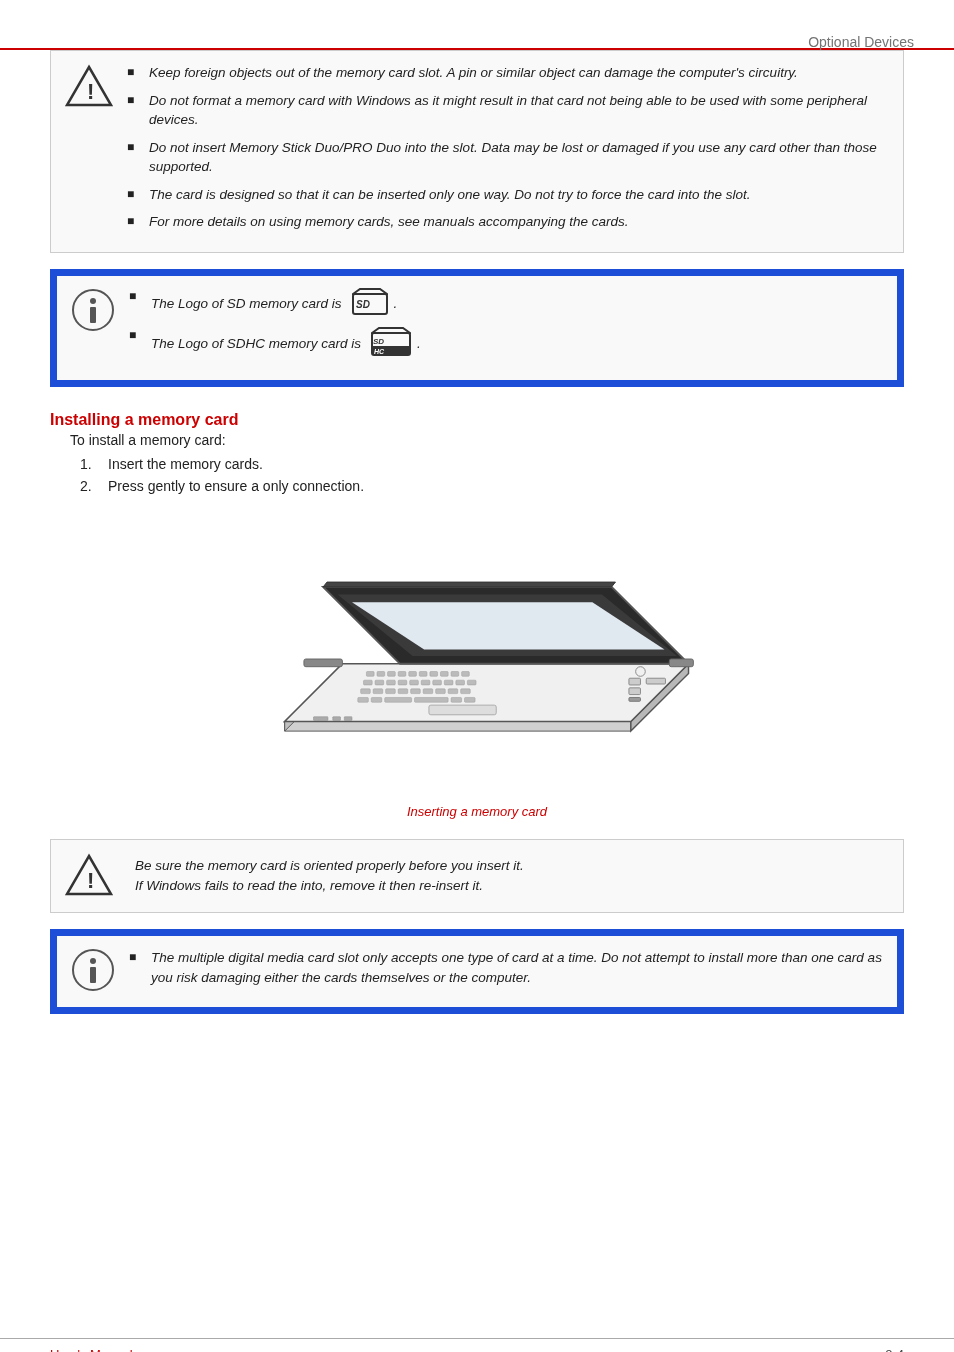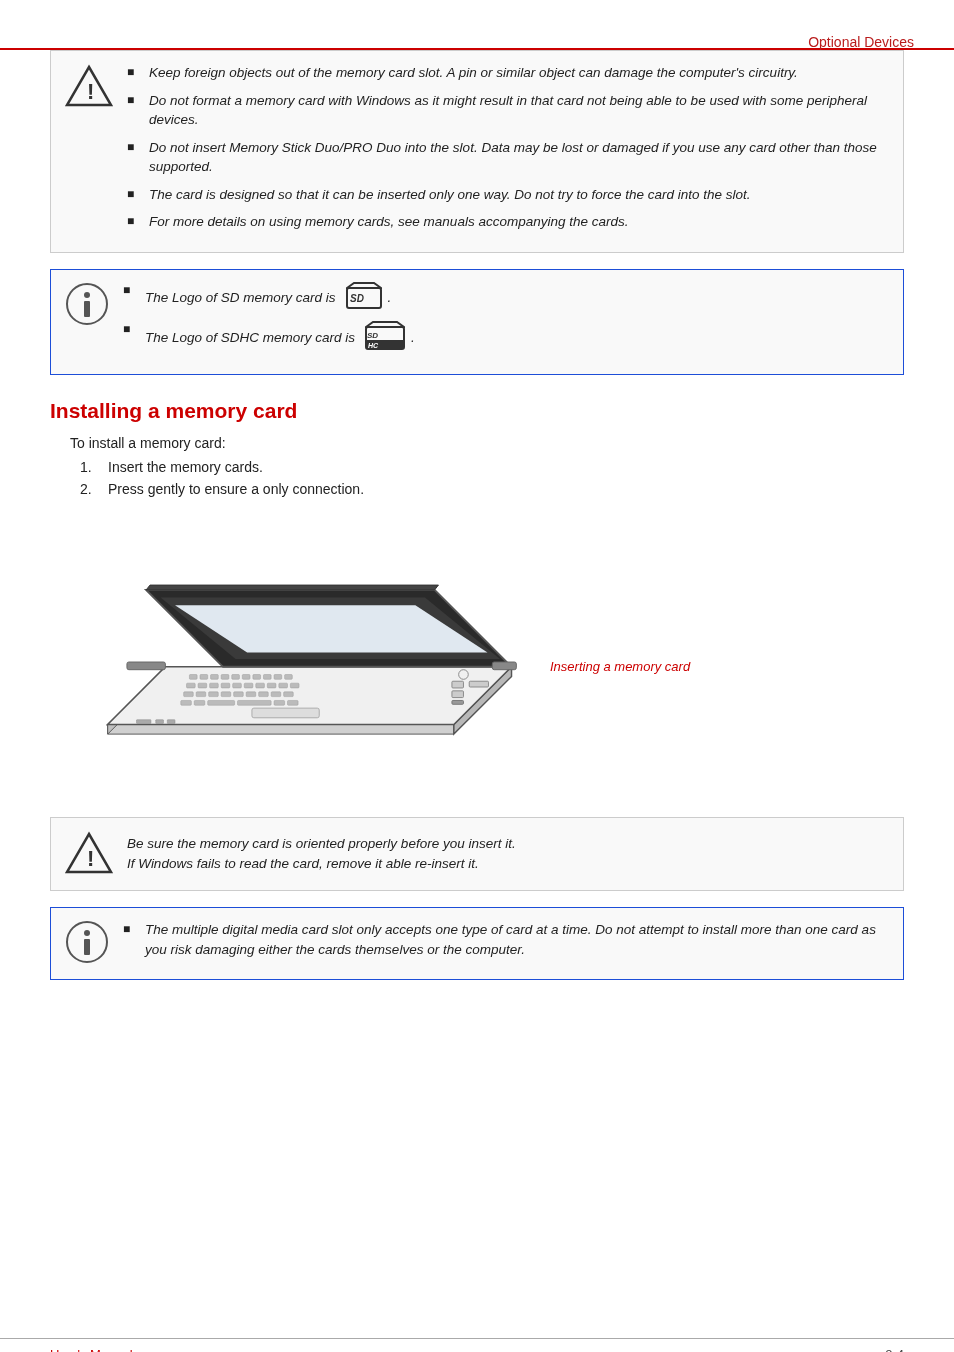--- a/index.html
+++ b/index.html
@@ -28,21 +28,21 @@
       position: absolute;
       top: 18px;
       left: 0;
     }
 
     
     .page-header {
       position: absolute;
       top: 4px;
       right: 40px;
-      color: #b91c1c;
+      color: #737373;
       font-size: 14px;
     }
 
     
     .content {
       margin-top: 30px;
       padding: 20px 50px 40px 50px;
     }
 
     
@@ -51,21 +51,21 @@
       background: #f9f9f9;
       padding: 12px 14px 12px 14px;
       margin-bottom: 16px;
       display: flex;
       align-items: flex-start;
       gap: 14px;
     }
 
     
     .info-box {
-      border: 1px solid #1d4ed8;
+      border: 7px solid #1d4ed8;
       background: #f9f9f9;
       padding: 12px 14px 12px 14px;
       margin-bottom: 24px;
       display: flex;
       align-items: flex-start;
       gap: 14px;
     }
 
     .icon-warning {
       width: 48px;
@@ -102,23 +102,23 @@
       position: absolute;
       left: 0;
       top: 1px;
       font-size: 12px;
       color: #222;
     }
 
     
     .section-title {
       color: #c00;
-      font-size: 21px;
+      font-size: 16px;
       font-weight: bold;
-      margin-bottom: 12px;
+      margin-bottom: 3px;
       margin-top: 4px;
     }
 
     .intro-text {
       margin-bottom: 8px;
       font-size: 14px;
       margin-left: 20px;
     }
 
     .numbered-list {
@@ -135,21 +135,21 @@
       gap: 8px;
     }
 
     .num {
       min-width: 20px;
     }
 
     
     .illustration-container {
       display: flex;
-      flex-direction: row;
+      flex-direction: column;
       align-items: center;
       margin: 30px 0 20px 0;
     }
 
     .laptop-svg {
       width: 500px;
       height: 270px;
     }
 
     .illustration-caption {
@@ -168,20 +168,21 @@
       margin-bottom: 16px;
       display: flex;
       align-items: center;
       gap: 14px;
     }
 
     .caution-text {
       font-style: italic;
       font-size: 13.5px;
       line-height: 1.5;
+      margin-left: 8px;
     }
 
     
     .page-footer {
       position: absolute;
       bottom: 20px;
       left: 0;
       width: 100%;
       display: flex;
       justify-content: space-between;
@@ -392,21 +393,21 @@
 
     <div class="caution-box">
       <div class="icon-warning" style="width:48px;height:48px;flex-shrink:0;">
         <svg width="48" height="48" viewBox="0 0 48 48">
           <polygon points="24,4 46,42 2,42" fill="none" stroke="#333" stroke-width="2.5"></polygon>
           <text x="22" y="36" font-size="22" font-weight="bold" fill="#333" font-family="Arial">!</text>
         </svg>
       </div>
       <div class="caution-text">
         <span>Be sure the memory card is oriented properly before you insert it.</span><br>
-        <span>If Windows fails to read the card, remove it able re-insert it.</span>
+        <span>If Windows fails to read the into, remove it then re-insert it.</span>
       </div>
     </div>
 
     <div class="info-box">
       <div class="icon-info" style="width:44px;height:44px;flex-shrink:0;">
         <svg width="44" height="44" viewBox="0 0 44 44">
           <circle cx="22" cy="22" r="20" fill="none" stroke="#555" stroke-width="2"></circle>
           <circle cx="22" cy="13" r="3" fill="#555"></circle>
           <rect x="19" y="19" width="6" height="16" rx="1" fill="#555"></rect>
         </svg>

